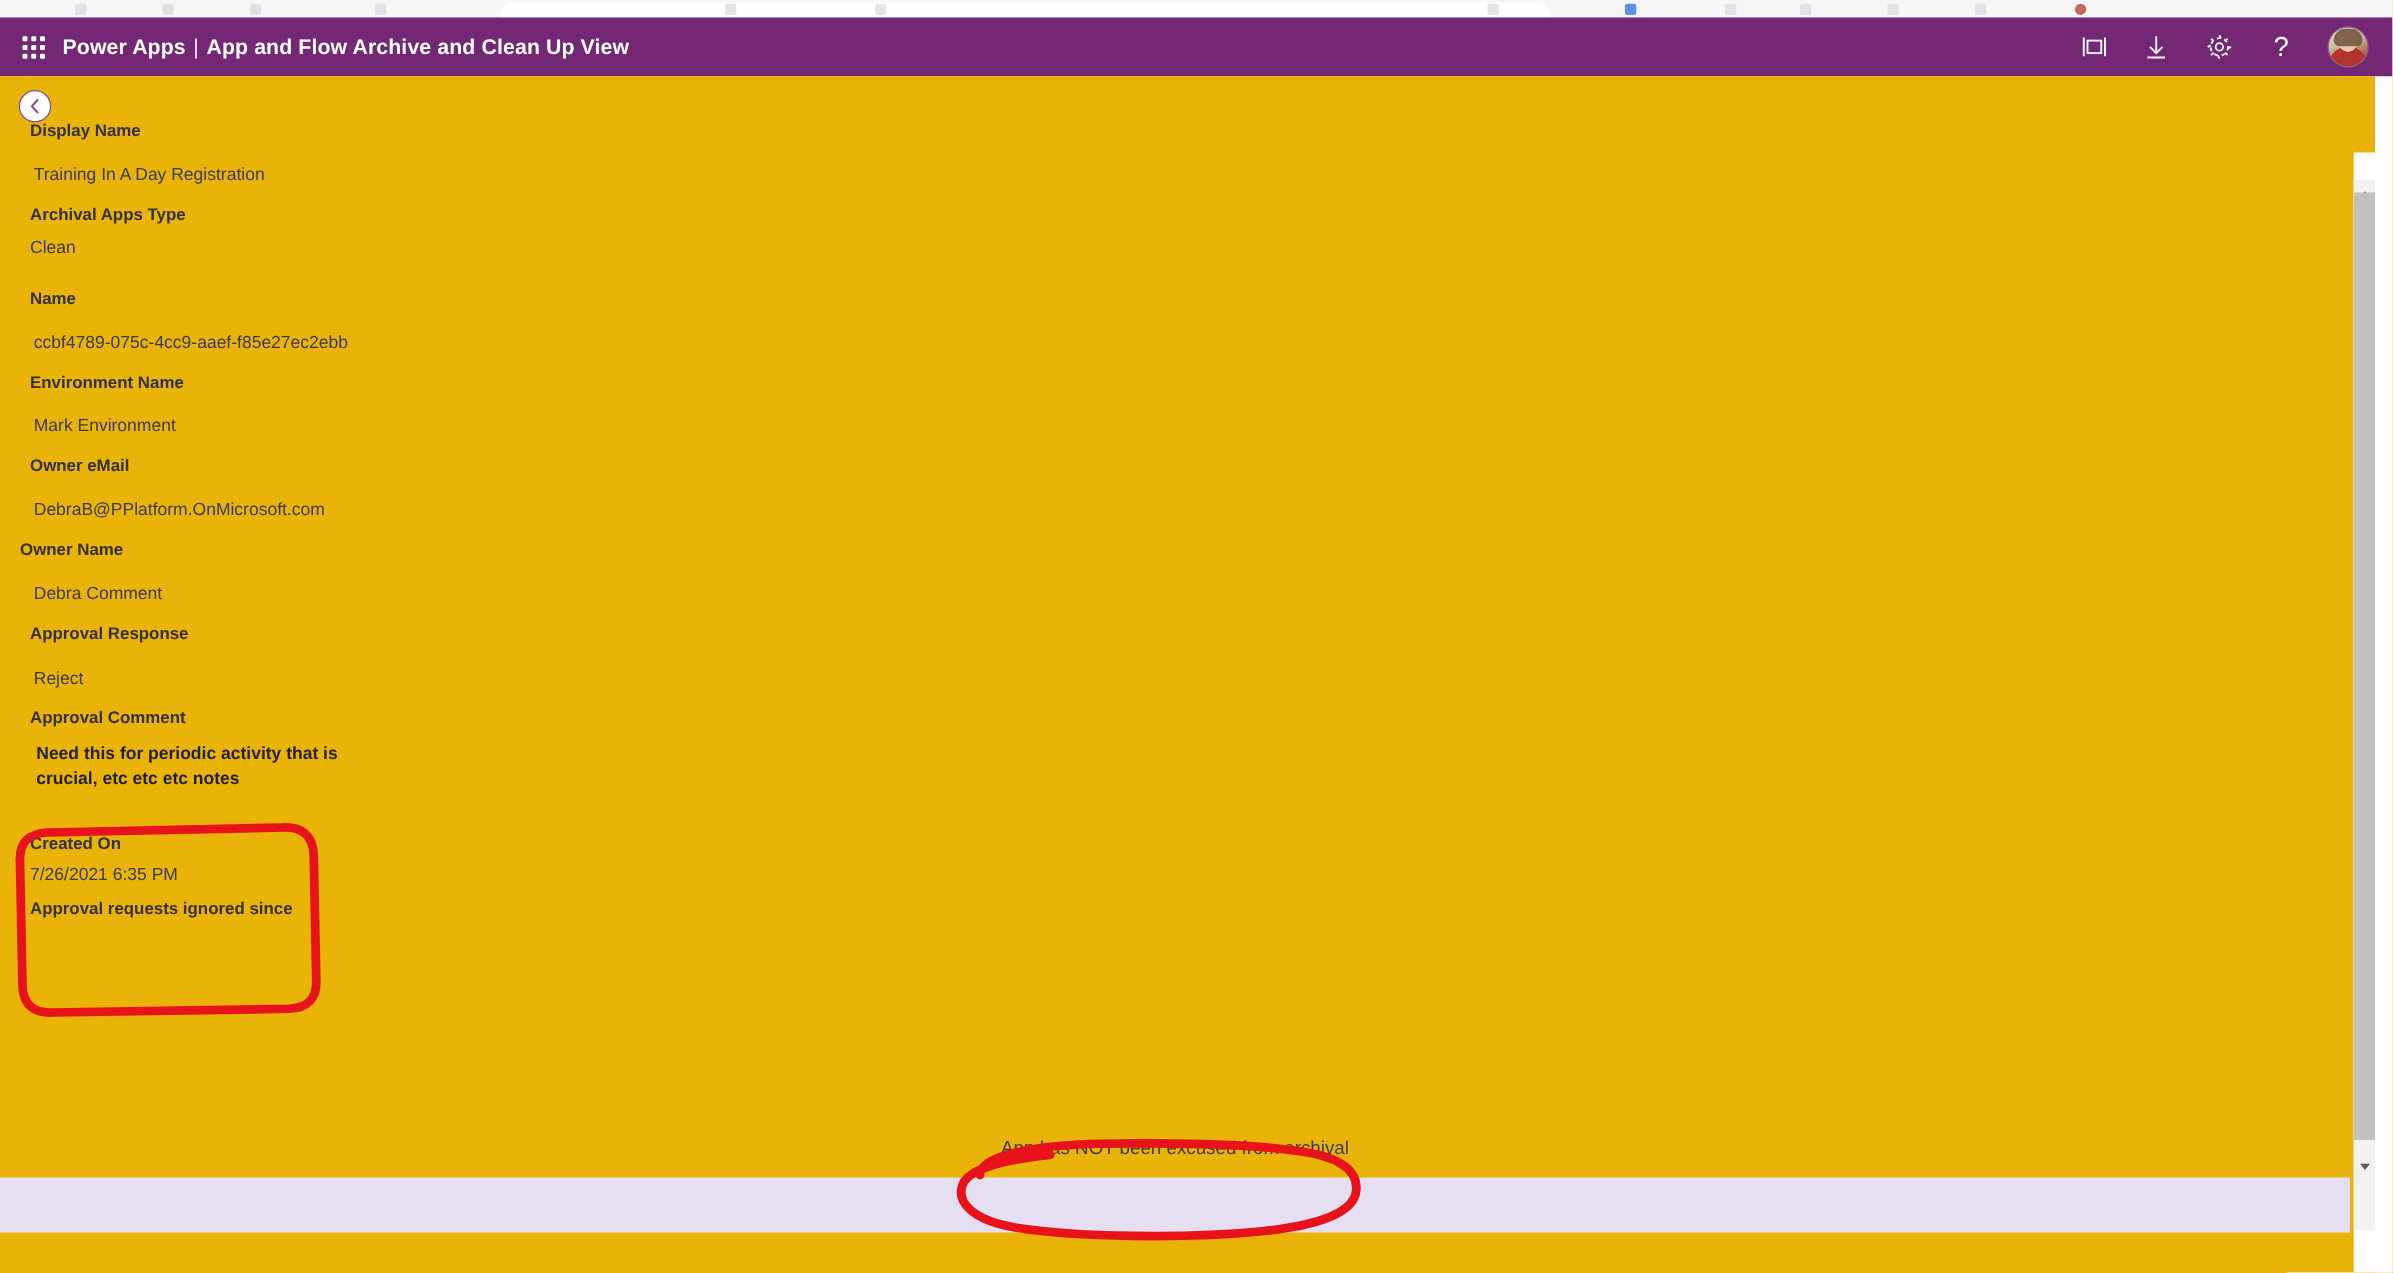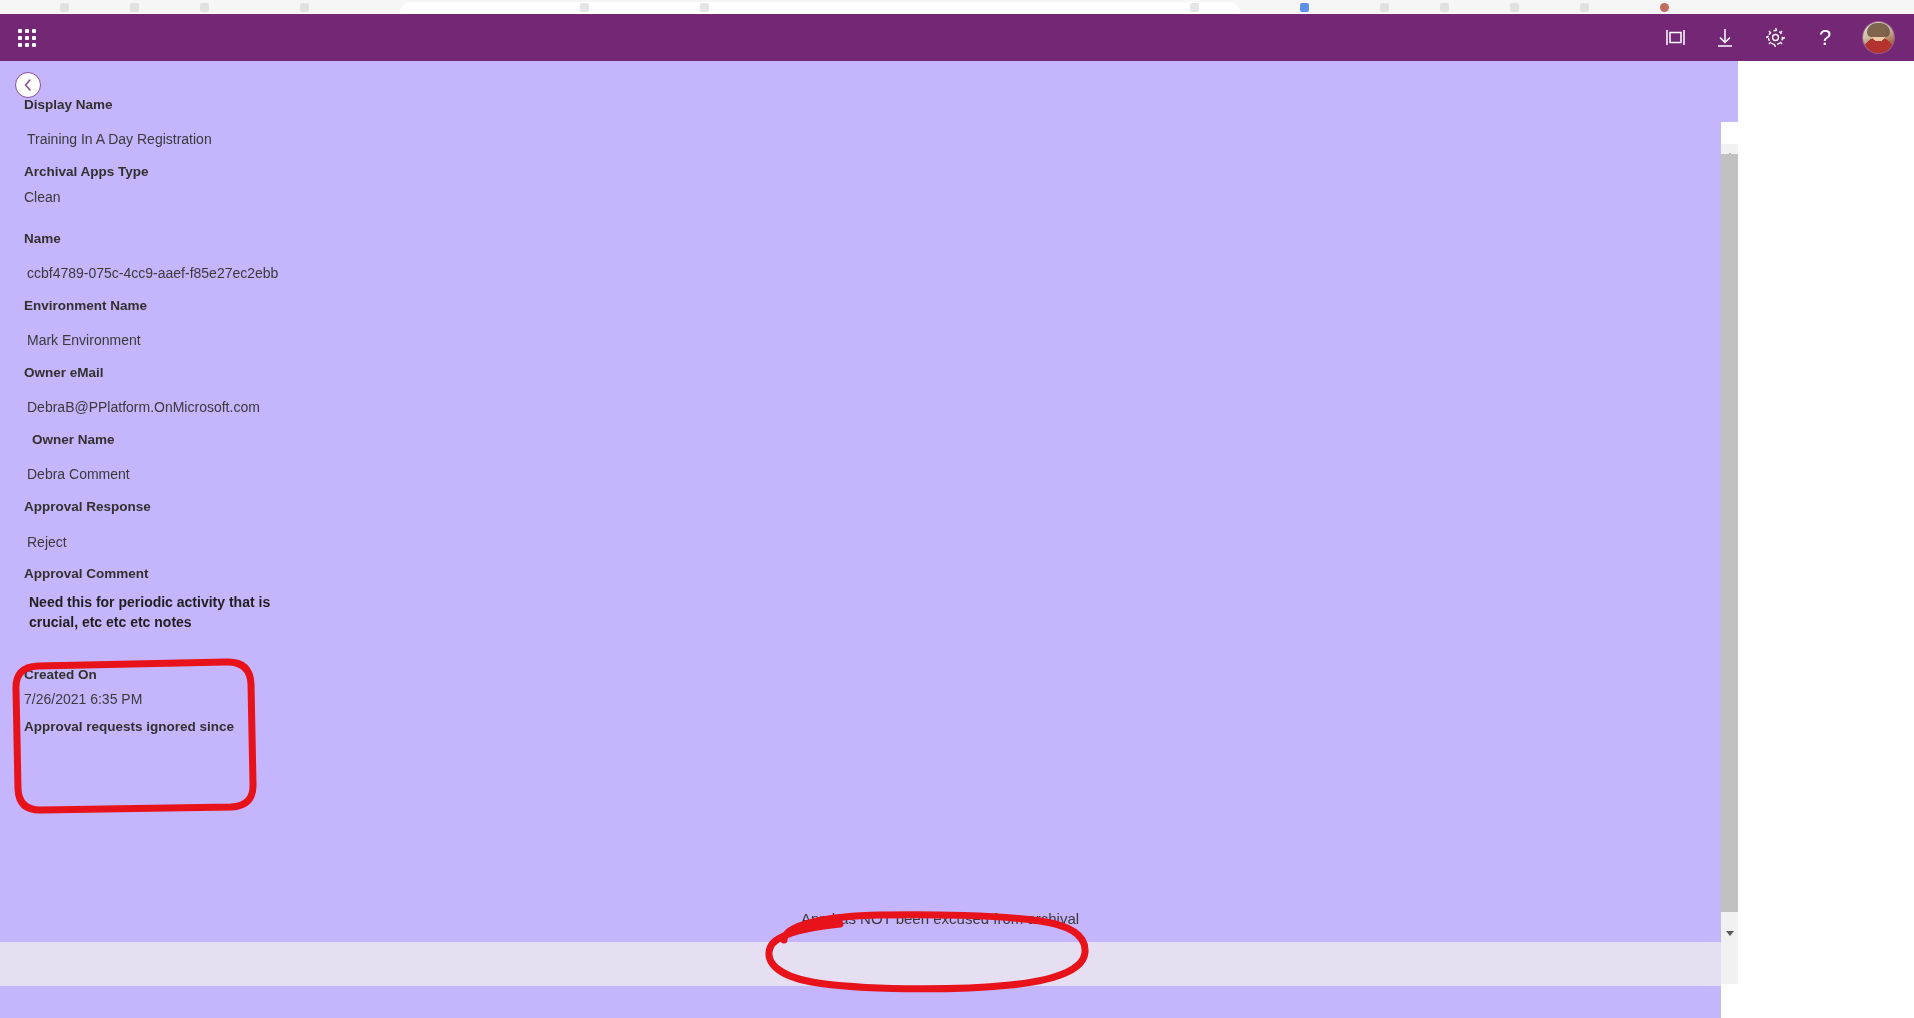--- a/index.html
+++ b/index.html
@@ -126,22 +126,22 @@
     width: 23px; height: 14px;
     border-radius: 12px 12px 6px 6px;
     background: #6d523c;
     opacity: .85;
   }
 
   
   #app-canvas {
     position: absolute;
     left: 0; top: 61px;
-    width: 1738px; height: 957px;
-    background: #c4b5fd;
+    width: 1900px; height: 957px;
+    background: #eab308;
     overflow: hidden;
   }
 
   
   #back-button {
     position: absolute;
     left: 15px; top: 11px;
     width: 26px; height: 26px;
     border: 1.6px solid #8a4b9c;
     border-radius: 50%;
@@ -285,20 +285,23 @@
       <i></i>
       <i></i>
       <i></i>
       <i></i>
       <i></i>
       <i></i>
       <i></i>
       <i></i>
   </div>
 
+  <div id="header-title">
+    <span>Power Apps</span><span class="sep">|</span><span>App and Flow Archive and Clean Up View</span>
+  </div>
 
   <div id="header-actions">
 
     <div class="hdr-icon">
       <svg width="21" height="19" viewBox="0 0 21 19">
         <g fill="none" stroke="#ffffff" stroke-width="1.5">
           <path d="M2 2 L2 17"></path>
           <path d="M19 2 L19 17"></path>
           <rect x="5" y="4.5" width="11" height="10"></rect>
         </g>
@@ -376,21 +379,21 @@
       <div class="field-value">Mark Environment</div>
     </div>
 
     <div class="field" style="top:304px; left:24px">
       <div class="field-label">Owner eMail</div>
     </div>
     <div class="field" style="top:336px; left:27px">
       <div class="field-value">DebraB@PPlatform.OnMicrosoft.com</div>
     </div>
 
-    <div class="field" style="top:371px; left:32px">
+    <div class="field" style="top:371px; left:16px">
       <div class="field-label">Owner Name</div>
     </div>
     <div class="field" style="top:403px; left:27px">
       <div class="field-value">Debra Comment</div>
     </div>
 
     <div class="field" style="top:438px; left:24px">
       <div class="field-label">Approval Response</div>
     </div>
     <div class="field" style="top:471px; left:27px">

